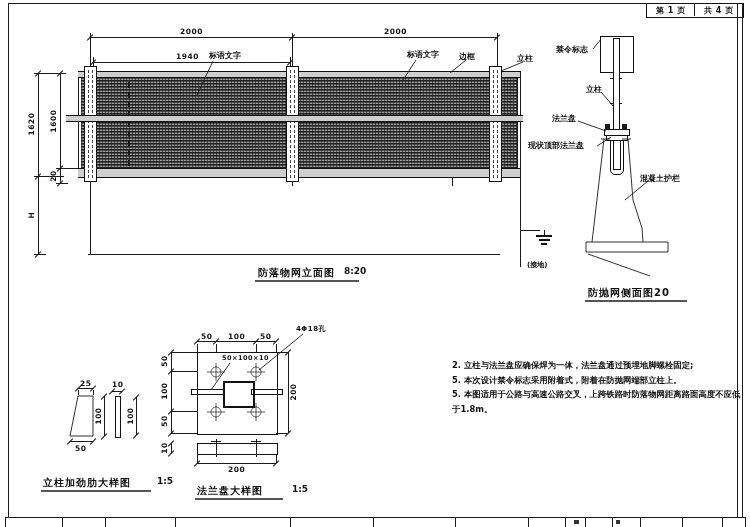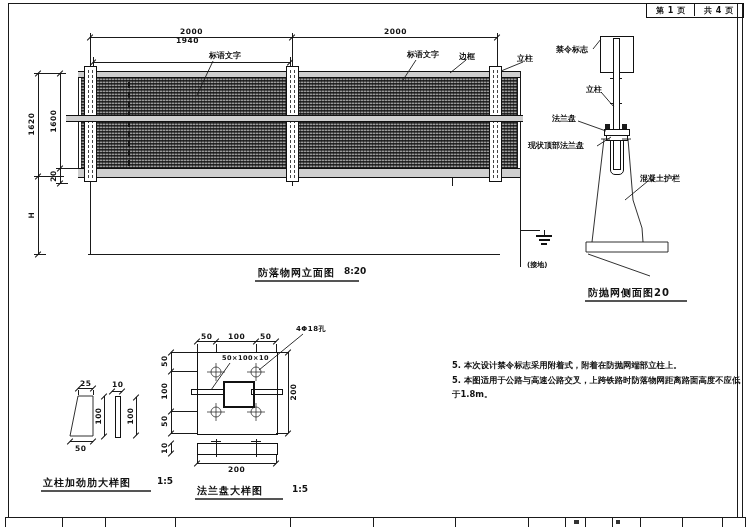--- a/index.html
+++ b/index.html
@@ -52,21 +52,21 @@
   <div class="tk" style="left:288px;top:37px;"></div>
   <div class="tk" style="left:493px;top:37px;"></div>
   <div class="dlbl" style="left:180px;top:27px;">2000</div>
   <div class="dlbl" style="left:384px;top:27px;">2000</div>
 
   <div class="hl" style="left:93px;top:62px;width:197px;"></div>
   <div class="vl" style="left:93px;top:57px;height:14px;"></div>
   <div class="vl" style="left:290px;top:57px;height:14px;"></div>
   <div class="tk" style="left:89px;top:62px;"></div>
   <div class="tk" style="left:286px;top:62px;"></div>
-  <div class="dlbl" style="left:176px;top:36px;text-align:center;">1940</div>
+  <div class="dlbl" style="left:176px;top:52px;text-align:center;">1940</div>
   <div class="clbl" style="left:209px;top:50px;">标语文字</div>
 
   <div class="vl" style="left:38px;top:73px;height:181px;"></div>
   <div class="vl" style="left:60px;top:73px;height:110px;"></div>
   <div class="hl" style="left:34px;top:73px;width:32px;"></div>
   <div class="hl" style="left:56px;top:168px;width:22px;"></div>
   <div class="hl" style="left:34px;top:176px;width:30px;"></div>
   <div class="hl" style="left:56px;top:183px;width:12px;"></div>
   <div class="hl" style="left:34px;top:254px;width:12px;"></div>
   <div class="tk" style="left:34px;top:73px;"></div>
@@ -224,20 +224,21 @@
   <div class="vl" style="left:276px;top:455px;height:8px;"></div>
   <div class="tk" style="left:193px;top:463px;"></div>
   <div class="tk" style="left:272px;top:463px;"></div>
   <div class="dlbl" style="left:228px;top:465px;">200</div>
 
   <div class="cap" style="left:197px;top:484px;">法兰盘大样图</div>
   <div class="ul" style="left:195px;top:498px;width:88px;"></div>
   <div class="scale" style="left:292px;top:484px;">1:5</div>
 
   <div class="notes">
+    <div class="ni">2. 立柱与法兰盘应确保焊为一体，法兰盘通过预埋地脚螺栓固定;</div>
     <div class="ni">5. 本次设计禁令标志采用附着式，附着在防抛网端部立柱上。</div>
     <div class="ni">5. 本图适用于公路与高速公路交叉，上跨铁路时防落物网距离路面高度不应低于1.8m。</div>
   </div>
 
   <div class="hl" style="left:5px;top:517px;width:740px;"></div>
   <div class="vl" style="left:5px;top:517px;height:10px;"></div>
   <div class="vl" style="left:62px;top:517px;height:10px;"></div>
   <div class="vl" style="left:105px;top:517px;height:10px;"></div>
   <div class="vl" style="left:175px;top:517px;height:10px;"></div>
   <div class="vl" style="left:290px;top:517px;height:10px;"></div>

